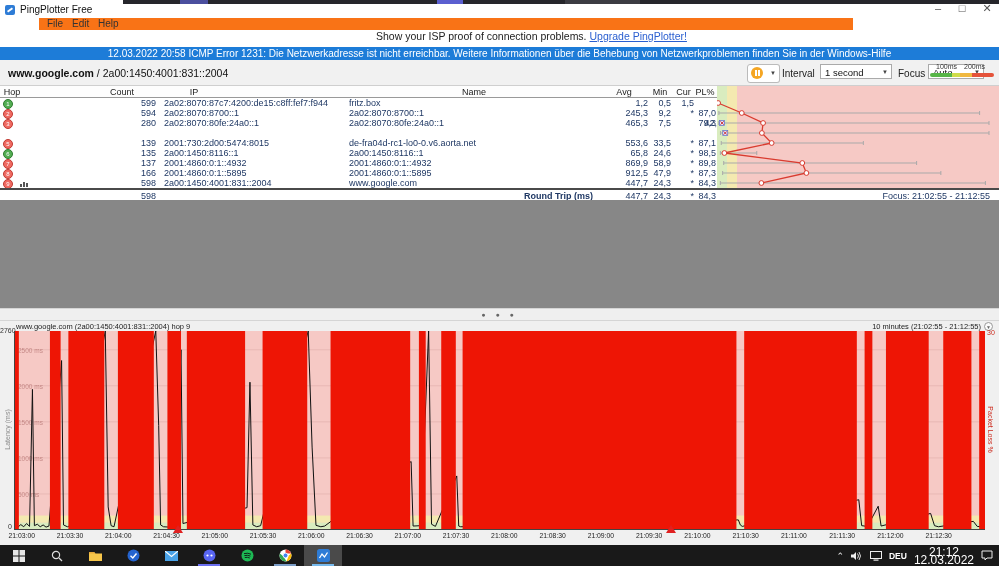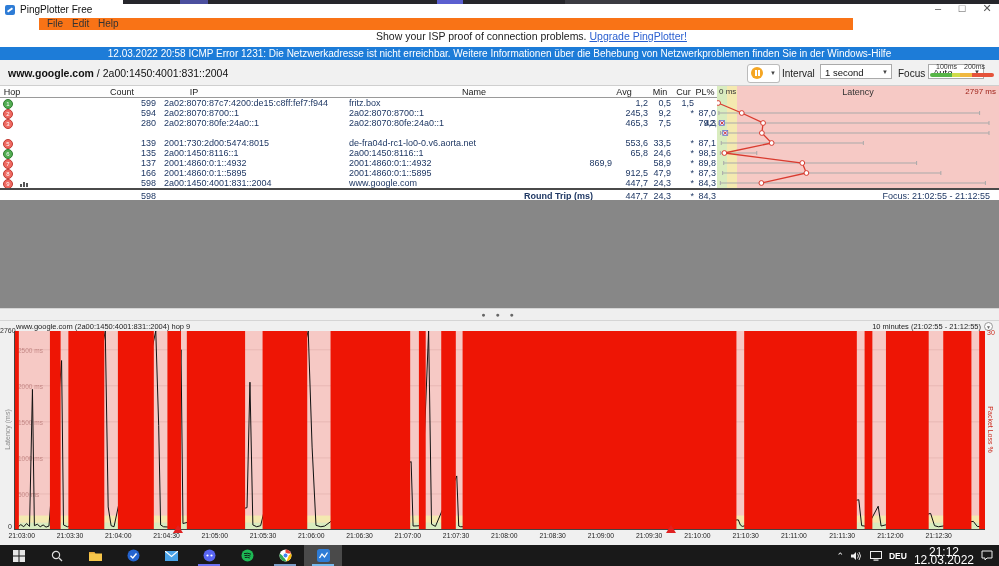--- a/index.html
+++ b/index.html
@@ -211,21 +211,21 @@
       <div class="cell num" style="left:600px;width:48px;">65,8</div>
       <div class="cell num" style="left:649px;width:22px;">24,6</div>
       <div class="cell num" style="left:673px;width:21px;">*</div>
       <div class="cell num" style="left:694px;width:22px;">98,5</div>
     </div>
     <div class="trow" style="top: 60px;">
       <div class="hopcirc hop-red">7</div>
       <div class="cell num" style="left:88px;width:68px;">137</div>
       <div class="cell " style="left:164px;">2001:4860:0:1::4932</div>
       <div class="cell " style="left:349px;">2001:4860:0:1::4932</div>
-      <div class="cell num" style="left:564px;width:48px;">869,9</div>
+      <div class="cell num" style="left:600px;width:48px;">869,9</div>
       <div class="cell num" style="left:649px;width:22px;">58,9</div>
       <div class="cell num" style="left:673px;width:21px;">*</div>
       <div class="cell num" style="left:694px;width:22px;">89,8</div>
     </div>
     <div class="trow" style="top: 70px;">
       <div class="hopcirc hop-red">8</div>
       <div class="cell num" style="left:88px;width:68px;">166</div>
       <div class="cell " style="left:164px;">2001:4860:0:1::5895</div>
       <div class="cell " style="left:349px;">2001:4860:0:1::5895</div>
       <div class="cell num" style="left:600px;width:48px;">912,5</div>
@@ -254,25 +254,20 @@
   <div class="tf" style="left:88px;width:68px;text-align:right;">598</div>
   <div class="tf" style="left:440px;width:153px;text-align:right;font-weight:bold;">Round Trip (ms)</div>
   <div class="tf" style="left:600px;width:48px;text-align:right;">447,7</div>
   <div class="tf" style="left:649px;width:22px;text-align:right;">24,3</div>
   <div class="tf" style="left:673px;width:21px;text-align:right;">*</div>
   <div class="tf" style="left:694px;width:22px;text-align:right;">84,3</div>
   <div class="tf" style="left:830px;width:160px;text-align:right;">Focus: 21:02:55 - 21:12:55</div>
 </div>
 
 <div class="abs" id="latency-col">
-  <div id="lat-head">
-    <span id="lat-0">0 ms</span>
-    <span id="lat-title">Latency</span>
-    <span id="lat-max">2797 ms</span>
-  </div>
   <svg id="lat-svg" width="282" height="90">
       <line x1="1.891383625312835" y1="15" x2="262.601716124419" y2="15" stroke="#a9a9a9" stroke-width="1"></line>
       <line x1="1.891383625312835" y1="13" x2="1.891383625312835" y2="17" stroke="#a9a9a9" stroke-width="1"></line>
       <line x1="262.601716124419" y1="13" x2="262.601716124419" y2="17" stroke="#a9a9a9" stroke-width="1"></line>
       <line x1="1.7266714336789417" y1="25" x2="272" y2="25" stroke="#a9a9a9" stroke-width="1"></line>
       <line x1="1.7266714336789417" y1="23" x2="1.7266714336789417" y2="27" stroke="#a9a9a9" stroke-width="1"></line>
       <line x1="272" y1="23" x2="272" y2="27" stroke="#a9a9a9" stroke-width="1"></line>
       <rect x="2.598426885949231" y="22.5" width="5" height="5" fill="#dfe3ff" stroke="#5a6ac8" stroke-width="0.7"></rect>
       <line x1="3.398426885949231" y1="23.3" x2="6.798426885949231" y2="26.7" stroke="#d02020" stroke-width="0.9"></line>
       <line x1="3.398426885949231" y1="26.7" x2="6.798426885949231" y2="23.3" stroke="#d02020" stroke-width="0.9"></line>

